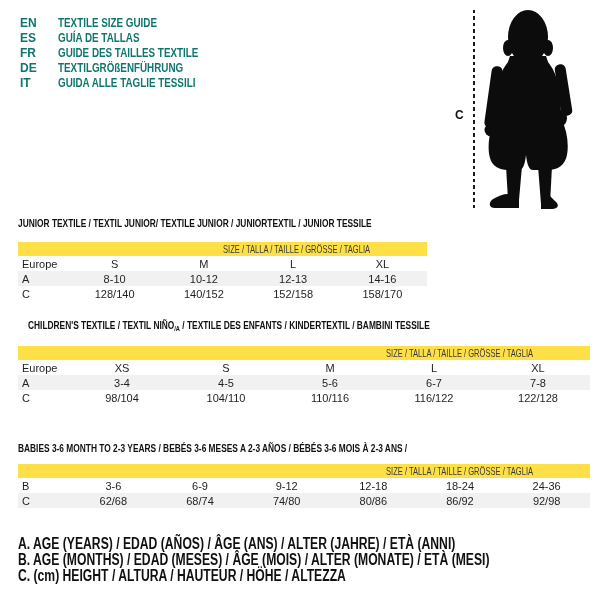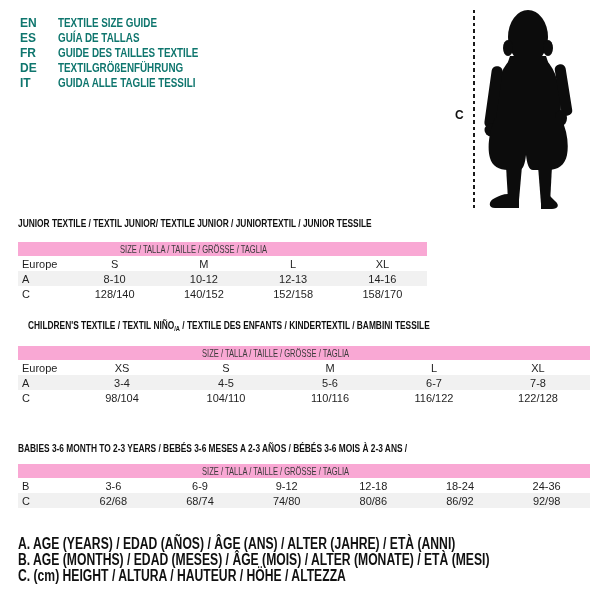--- a/index.html
+++ b/index.html
@@ -23,21 +23,21 @@
   .height-label{position:absolute;left:455px;top:108px;font-size:12px;font-weight:700;color:#101010;}
   .baby{position:absolute;left:482px;top:8px;width:95px;height:202px;}
 
   
   .tbl-title{position:absolute;left:18px;font-size:11px;font-weight:700;color:#101010;line-height:13px;}
   .size-table{position:absolute;left:18px;border-collapse:collapse;table-layout:fixed;}
   .size-table td{padding:0;font-size:11px;color:#1f1f1f;text-align:center;vertical-align:middle;}
   .size-table td.lbl{text-align:left;padding-left:4px;margin-left:12px;}
   .size-table tr{height:15px;}
   .size-table tr.bar{height:14px;}
-  .size-table tr.bar td{background:#f9a8d4;text-align:center;padding-left:0;font-size:10.5px;color:#3a3a3a;}
+  .size-table tr.bar td{background:#fde047;text-align:right;padding-left:0;font-size:10.5px;color:#3a3a3a;}
   .size-table tr.alt{background:#f1f1f1;}
   .sub{font-size:7.5px;vertical-align:-2px;}
 
   
   .notes{position:absolute;left:18px;top:536px;}
   .note-line{height:16px;line-height:16px;font-size:16px;font-weight:700;color:#101010;}
 </style>
 </head>
 <body>
 

